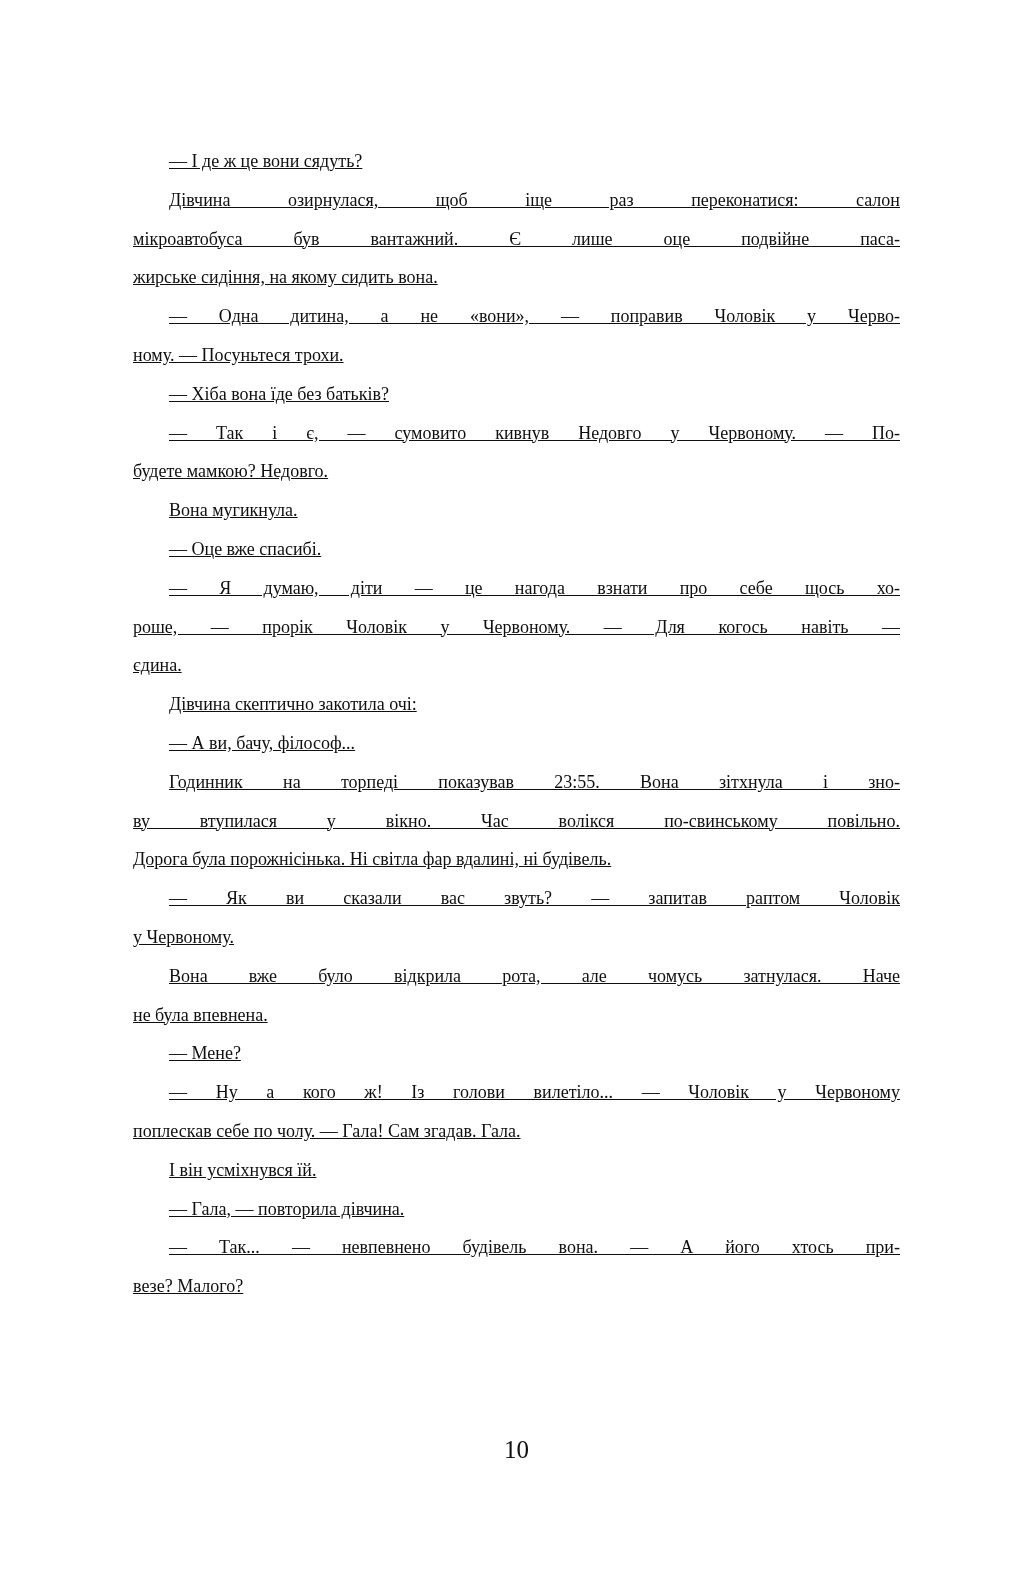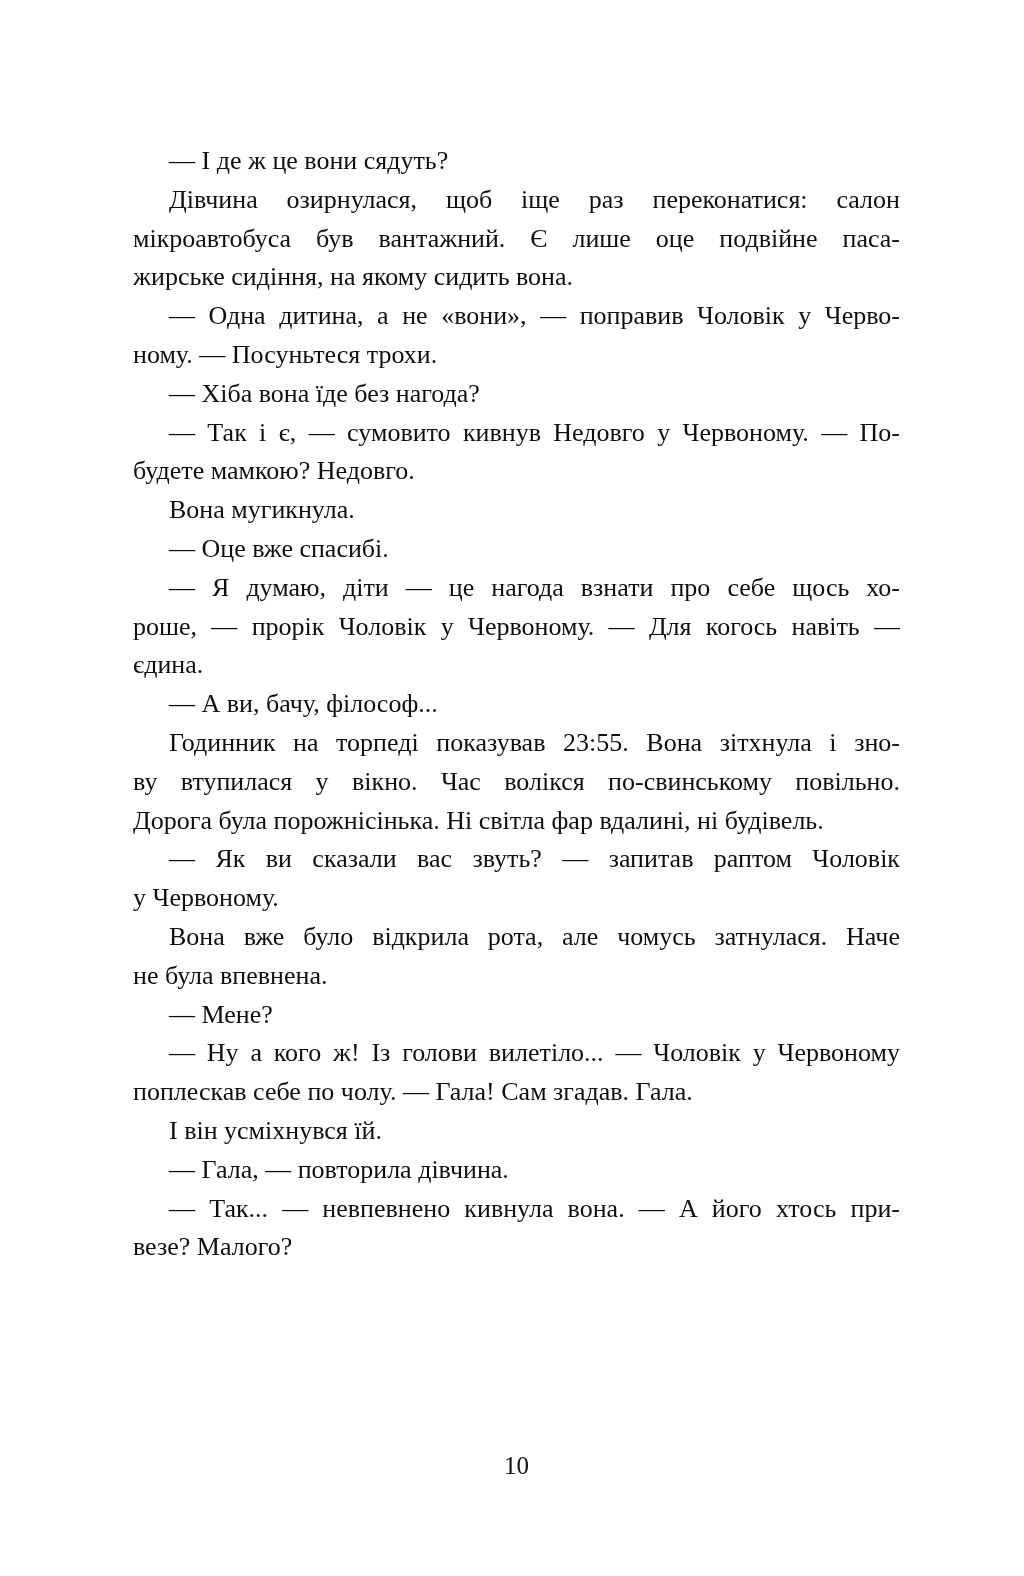--- a/index.html
+++ b/index.html
@@ -16,76 +16,77 @@
     color: #0f0f0f;
     overflow: hidden;
   }
   .text-block {
     position: absolute;
     left: 133px;
     top: 142px;
     width: 767px;
   }
   .ln {
-    font-size: 26px;
+    font-size: 18px;
     line-height: 38.8px;
     height: 38.8px;
     overflow: hidden;
     text-align: left;
     white-space: normal;
     color: #0f0f0f;
+    text-decoration: underline;
   }
   .ln.ind {
     padding-left: 36px;
   }
   .ln.j {
     text-align: justify;
     text-align-last: justify;
   }
   .folio {
     position: absolute;
     left: 133px;
     top: 1435px;
     width: 767px;
     text-align: center;
     font-size: 25px;
     line-height: 30px;
     color: #0f0f0f;
-    margin-top: 16px;
   }
 </style>
 </head>
 <body>
 
 <div class="page">
   <main class="text-block">
     <div class="ln ind">— І де ж це вони сядуть?</div>
     <div class="ln ind j">Дівчина озирнулася, щоб іще раз переконатися: салон</div>
     <div class="ln j">мікроавтобуса був вантажний. Є лише оце подвійне паса-</div>
     <div class="ln">жирське сидіння, на якому сидить вона.</div>
     <div class="ln ind j">— Одна дитина, а не «вони», — поправив Чоловік у Черво-</div>
     <div class="ln">ному. — Посуньтеся трохи.</div>
-    <div class="ln ind">— Хіба вона їде без нагода?</div>
+    <div class="ln ind">— Хіба вона їде без батьків?</div>
     <div class="ln ind j">— Так і є, — сумовито кивнув Недовго у Червоному. — По-</div>
     <div class="ln">будете мамкою? Недовго.</div>
     <div class="ln ind">Вона мугикнула.</div>
     <div class="ln ind">— Оце вже спасибі.</div>
     <div class="ln ind j">— Я думаю, діти — це нагода взнати про себе щось хо-</div>
     <div class="ln j">роше, — прорік Чоловік у Червоному. — Для когось навіть —</div>
     <div class="ln">єдина.</div>
+    <div class="ln ind">Дівчина скептично закотила очі:</div>
     <div class="ln ind">— А ви, бачу, філософ...</div>
     <div class="ln ind j">Годинник на торпеді показував 23:55. Вона зітхнула і зно-</div>
     <div class="ln j">ву втупилася у вікно. Час волікся по-свинському повільно.</div>
     <div class="ln">Дорога була порожнісінька. Ні світла фар вдалині, ні будівель.</div>
     <div class="ln ind j">— Як ви сказали вас звуть? — запитав раптом Чоловік</div>
     <div class="ln">у Червоному.</div>
     <div class="ln ind j">Вона вже було відкрила рота, але чомусь затнулася. Наче</div>
     <div class="ln">не була впевнена.</div>
     <div class="ln ind">— Мене?</div>
     <div class="ln ind j">— Ну а кого ж! Із голови вилетіло... — Чоловік у Червоному</div>
     <div class="ln">поплескав себе по чолу. — Гала! Сам згадав. Гала.</div>
     <div class="ln ind">І він усміхнувся їй.</div>
     <div class="ln ind">— Гала, — повторила дівчина.</div>
-    <div class="ln ind j">— Так... — невпевнено кивнула вона. — А його хтось при-</div>
+    <div class="ln ind j">— Так... — невпевнено будівель вона. — А його хтось при-</div>
     <div class="ln">везе? Малого?</div>
   </main>
   <div class="folio">10</div>
 </div>
 
 </body></html>

